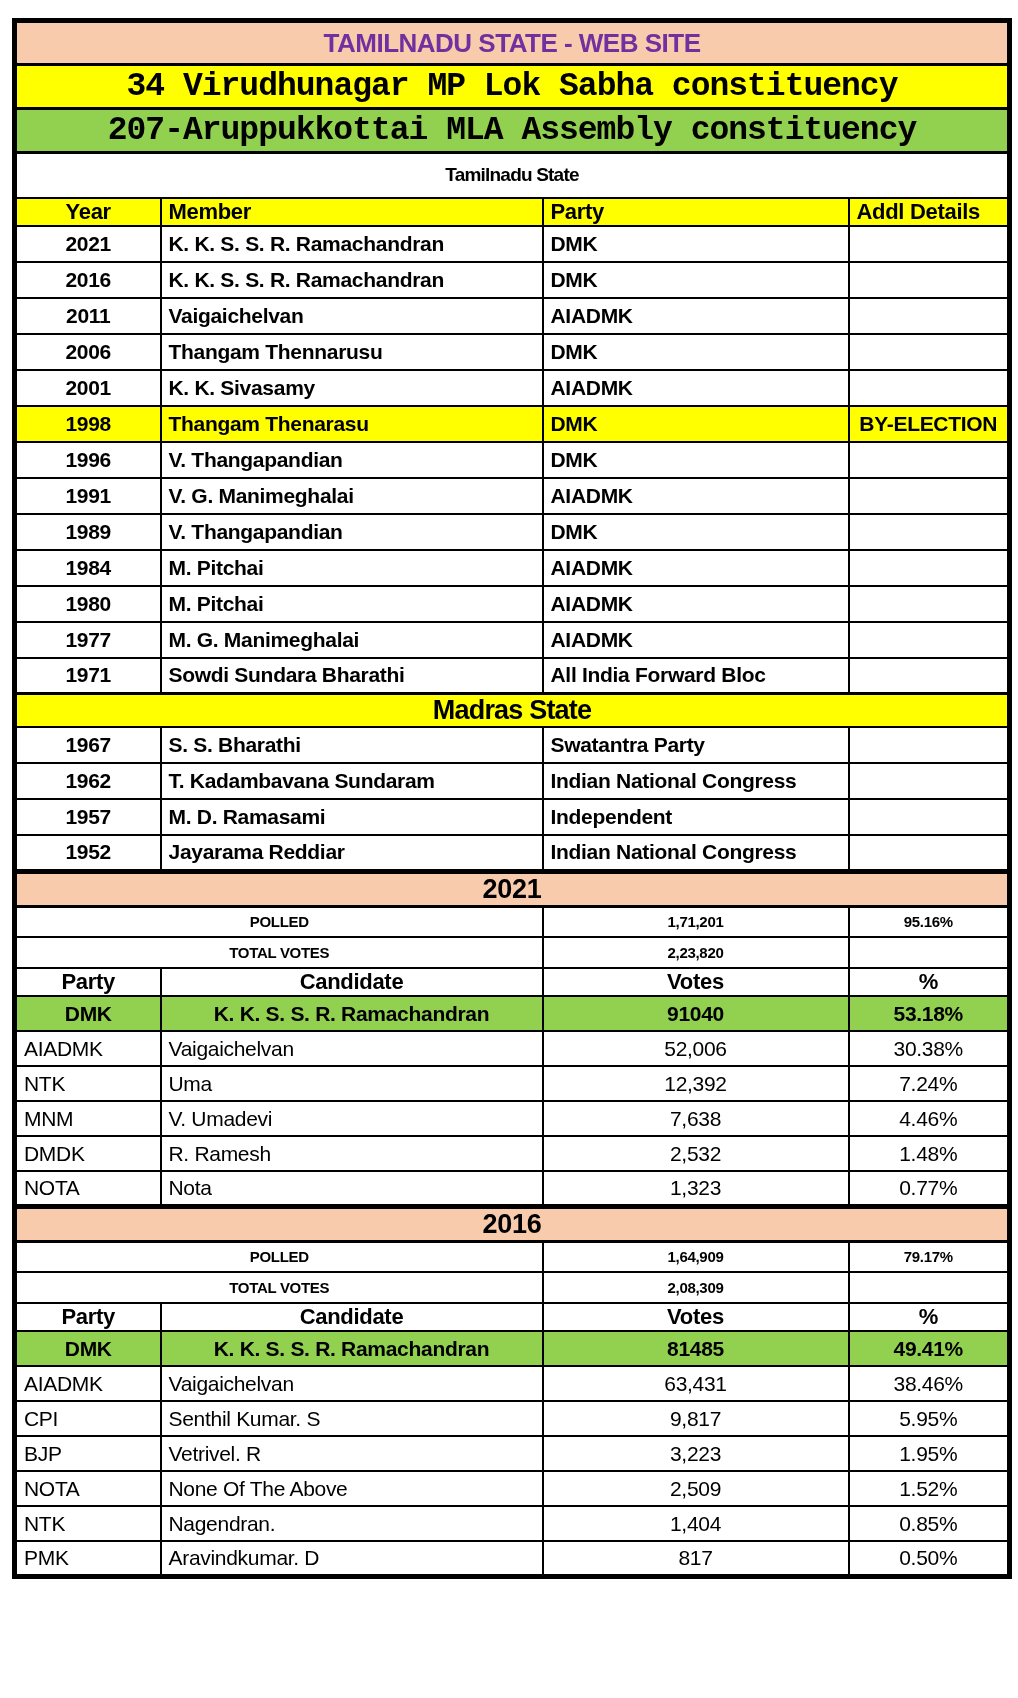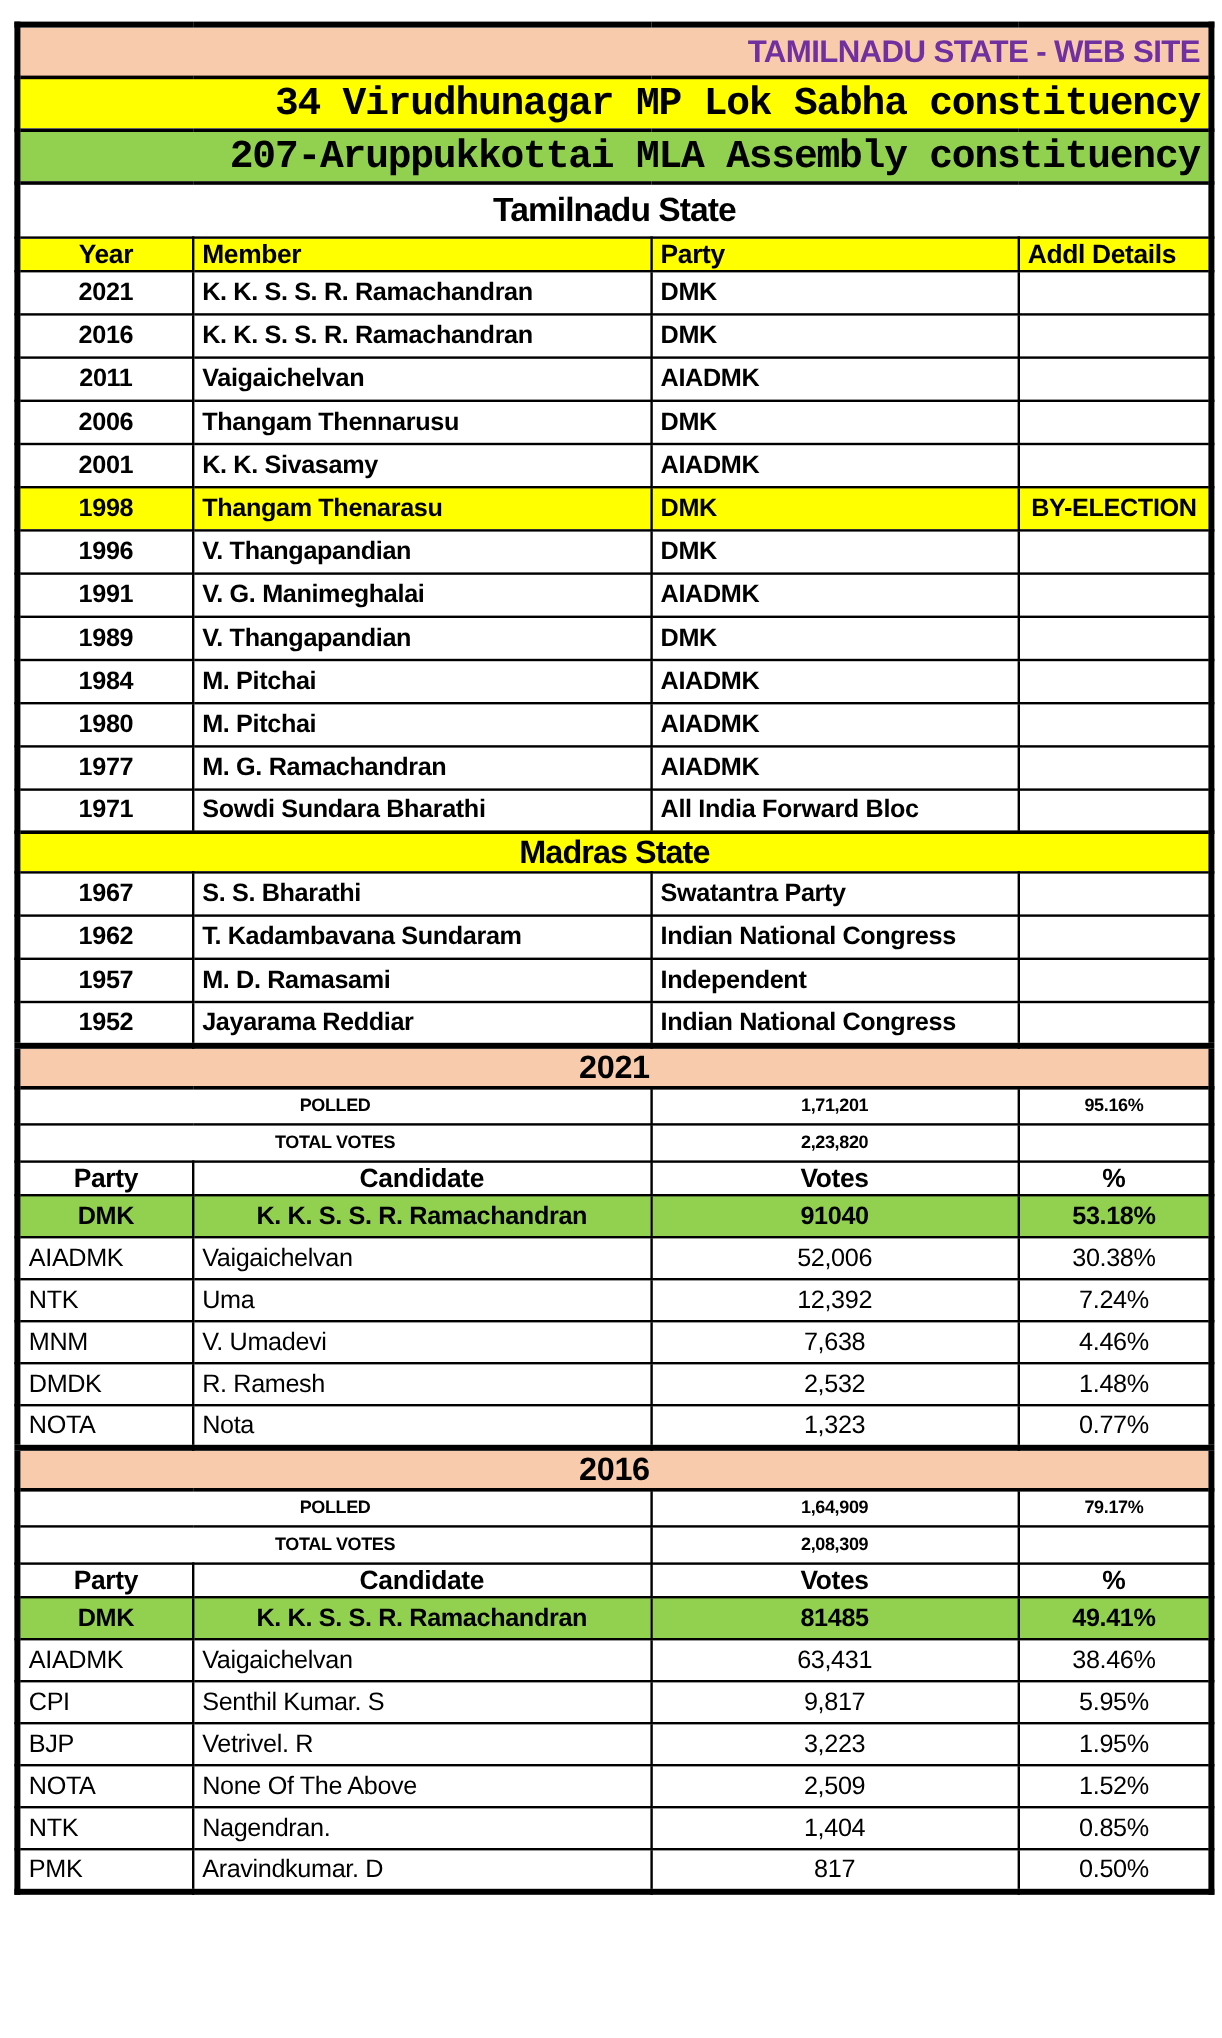--- a/index.html
+++ b/index.html
@@ -15,25 +15,25 @@
   td{
     border:2px solid #000;padding:0 7px;vertical-align:middle;
     letter-spacing:-0.3px;white-space:nowrap;overflow:hidden;
   }
   .bg-peach{background:#F8CBAD}
   .bg-yellow{background:#FFFF00}
   .bg-green{background:#92D050}
 
   
   .r-banner{height:44px}
-  .r-banner td{text-align:right;font-weight:700;border-bottom-width:3px}
+  .r-banner td{text-align:center;font-weight:700;border-bottom-width:3px}
   .site-banner-text{color:#7030A0;font-size:26px;letter-spacing:-0.5px}
   .serif td{font-family:Liberation Mono, monospace;font-size:33px;letter-spacing:-1px}
   .r-title{height:45px}
-  .r-title td{text-align:center;font-weight:700;font-size:28px;letter-spacing:-0.8px}
+  .r-title td{text-align:center;font-weight:700;font-size:19px;letter-spacing:-0.8px}
 
   
   .r-colhead{height:15px}
   .r-colhead td{font-weight:700;font-size:22px}
   .members-head td{background:#FFFF00;text-align:left}
   .members-head td:first-child{text-align:center}
   .results-head td{text-align:center;background:#fff}
 
   
   .r-member{height:36px}
@@ -150,21 +150,21 @@
           <td class="c-center"></td>
         </tr>
         <tr class="r-member">
           <td class="c-center">1980</td>
           <td class="c-left">M. Pitchai</td>
           <td class="c-left">AIADMK</td>
           <td class="c-center"></td>
         </tr>
         <tr class="r-member">
           <td class="c-center">1977</td>
-          <td class="c-left">M. G. Ramachandran</td>
+          <td class="c-left">M. G. Manimeghalai</td>
           <td class="c-left">AIADMK</td>
           <td class="c-center"></td>
         </tr>
         <tr class="r-member">
           <td class="c-center">1971</td>
           <td class="c-left">Sowdi Sundara Bharathi</td>
           <td class="c-left">All India Forward Bloc</td>
           <td class="c-center"></td>
         </tr>
         <tr class="r-secbanner">

